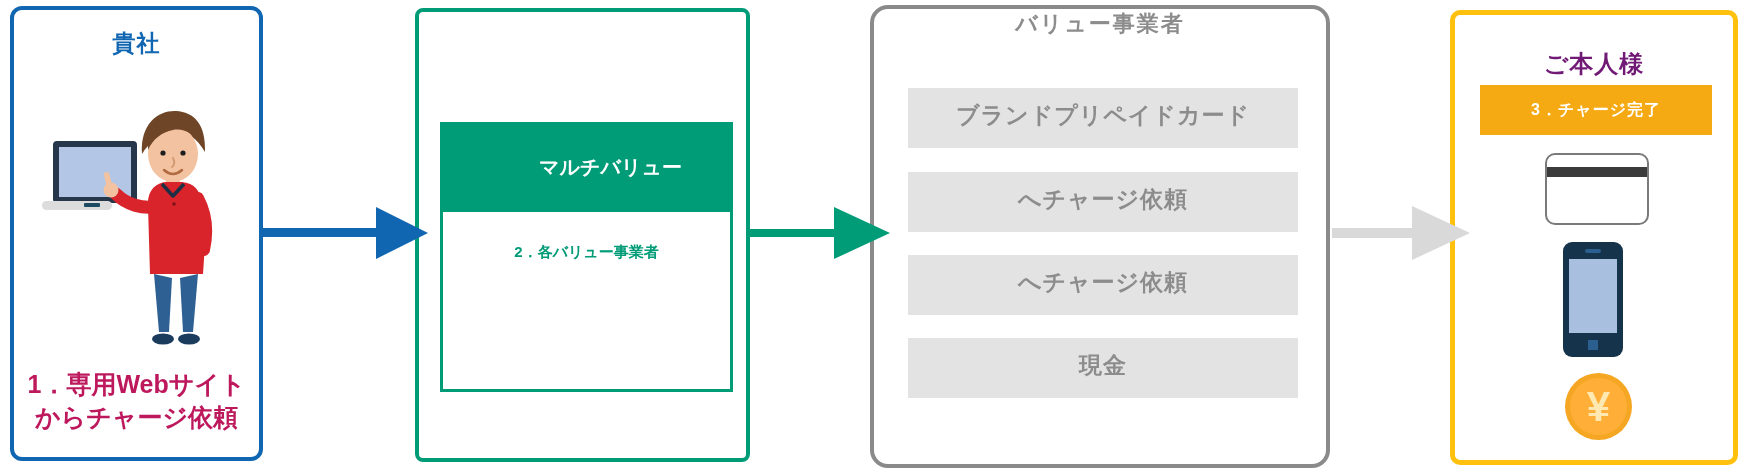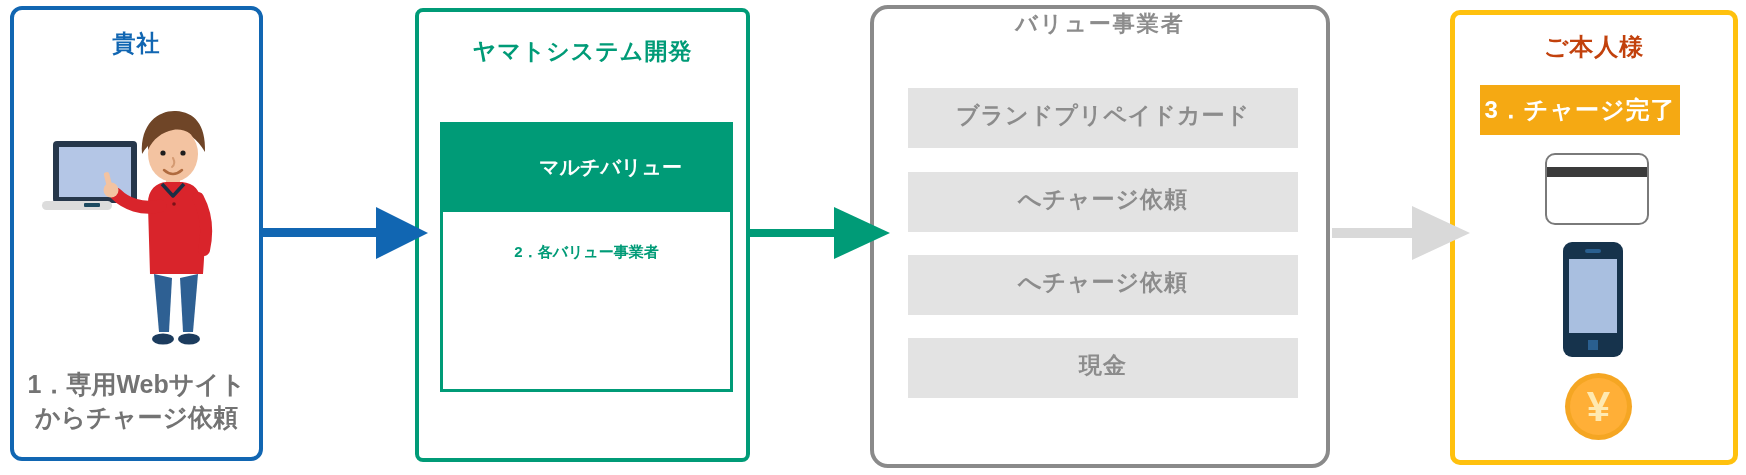--- a/index.html
+++ b/index.html
@@ -8,21 +8,21 @@
     font-family:"Liberation Sans",sans-serif;overflow:hidden;
   }
   .box{position:absolute;background:#ffffff;box-sizing:content-box;}
   .title{margin:0;text-align:center;font-weight:bold;letter-spacing:1px;}
 
   
   .box-company{left:10px;top:6px;width:245px;height:447px;border:4px solid #1166B2;border-radius:12px;}
   .box-company .title{padding-top:18px;font-size:23px;color:#1166B2;}
   .person-illustration{position:absolute;left:12px;top:96px;width:230px;height:250px;}
   .company-caption{position:absolute;top:358px;left:0;width:100%;text-align:center;
-    color:#737373;font-weight:bold;font-size:25px;line-height:33px;}
+    color:#be185d;font-weight:bold;font-size:25px;line-height:33px;}
 
   
   .arrow{position:absolute;z-index:5;}
   .arrow .shaft{position:absolute;}
   .arrow .head{position:absolute;width:0;height:0;}
   .arrow-blue .shaft{left:262px;top:228px;width:116px;height:9px;background:#1166B2;}
   .arrow-blue .head{left:376px;top:207px;border-top:26px solid transparent;border-bottom:26px solid transparent;border-left:52px solid #1166B2;}
   .arrow-teal .shaft{left:748px;top:229px;width:88px;height:8px;background:#009B77;}
   .arrow-teal .head{left:834px;top:207px;border-top:26px solid transparent;border-bottom:26px solid transparent;border-left:56px solid #009B77;}
   .arrow-gray .shaft{left:1332px;top:228px;width:82px;height:10px;background:#D9D9D9;}
@@ -39,23 +39,23 @@
 
   
   .box-providers{left:870px;top:5px;width:452px;height:455px;border:4px solid #8A8A8A;border-radius:18px;}
   .box-providers .title{font-size:22px;color:#8C8C8C;letter-spacing:2px;}
   .provider-bar{position:absolute;left:34px;width:390px;height:60px;background:#E3E3E3;
     color:#8C8C8C;font-weight:bold;font-size:23px;line-height:54px;text-align:center;letter-spacing:1px;}
   .provider-bar.b1{top:79px;} .provider-bar.b2{top:163px;} .provider-bar.b3{top:246px;} .provider-bar.b4{top:329px;}
 
   
   .box-recipient{left:1450px;top:10px;width:278px;height:445px;border:5px solid #FFC10E;border-radius:10px;}
-  .box-recipient .title{padding-top:16px;font-size:24px;color:#c2410c;}
-  .charge-badge{position:absolute;left:25px;top:70px;width:200px;height:50px;background:#F5A913;
-    color:#ffffff;font-weight:bold;font-size:24px;line-height:50px;text-align:center;letter-spacing:1px;}
+  .box-recipient .title{padding-top:33px;font-size:24px;color:#701a75;}
+  .charge-badge{position:absolute;left:25px;top:70px;width:232px;height:50px;background:#F5A913;
+    color:#ffffff;font-weight:bold;font-size:16px;line-height:50px;text-align:center;letter-spacing:1px;}
   .card-icon{position:absolute;left:90px;top:138px;width:100px;height:68px;background:#ffffff;
     border:2px solid #7A7A7A;border-radius:10px;overflow:hidden;}
   .card-stripe{position:absolute;left:0;top:12px;width:100%;height:10px;background:#3B3B3B;}
   .phone-icon{position:absolute;left:108px;top:227px;width:60px;height:115px;background:#16334C;border-radius:9px;}
   .phone-screen{position:absolute;left:6px;top:17px;width:48px;height:74px;background:#A9BFE0;}
   .phone-speaker{position:absolute;left:22px;top:7px;width:16px;height:4px;border-radius:2px;background:#2A5F8F;}
   .phone-home{position:absolute;left:25px;top:98px;width:10px;height:10px;background:#2A5F8F;}
   .coin-icon{position:absolute;left:110px;top:358px;width:67px;height:67px;border-radius:50%;background:#F5A623;}
   .coin-inner{position:absolute;left:5px;top:5px;right:5px;bottom:5px;border-radius:50%;background:#FFAF37;
     display:flex;align-items:center;justify-content:center;}
@@ -102,21 +102,20 @@
       <div>からチャージ依頼</div>
     </div>
   </section>
 
   <div class="arrow arrow-blue">
     <div class="shaft"></div>
     <div class="head"></div>
   </div>
 
   <section class="box box-yamato">
-    <h2 class="title">ヤマトシステム開発</h2>
     <div class="service-card">
       <div class="service-card-header">
         <div>マルチバリュー</div>
       </div>
       <div class="service-card-body">
         <div>2．各バリュー事業者</div>
       </div>
     </div>
   </section>
 

